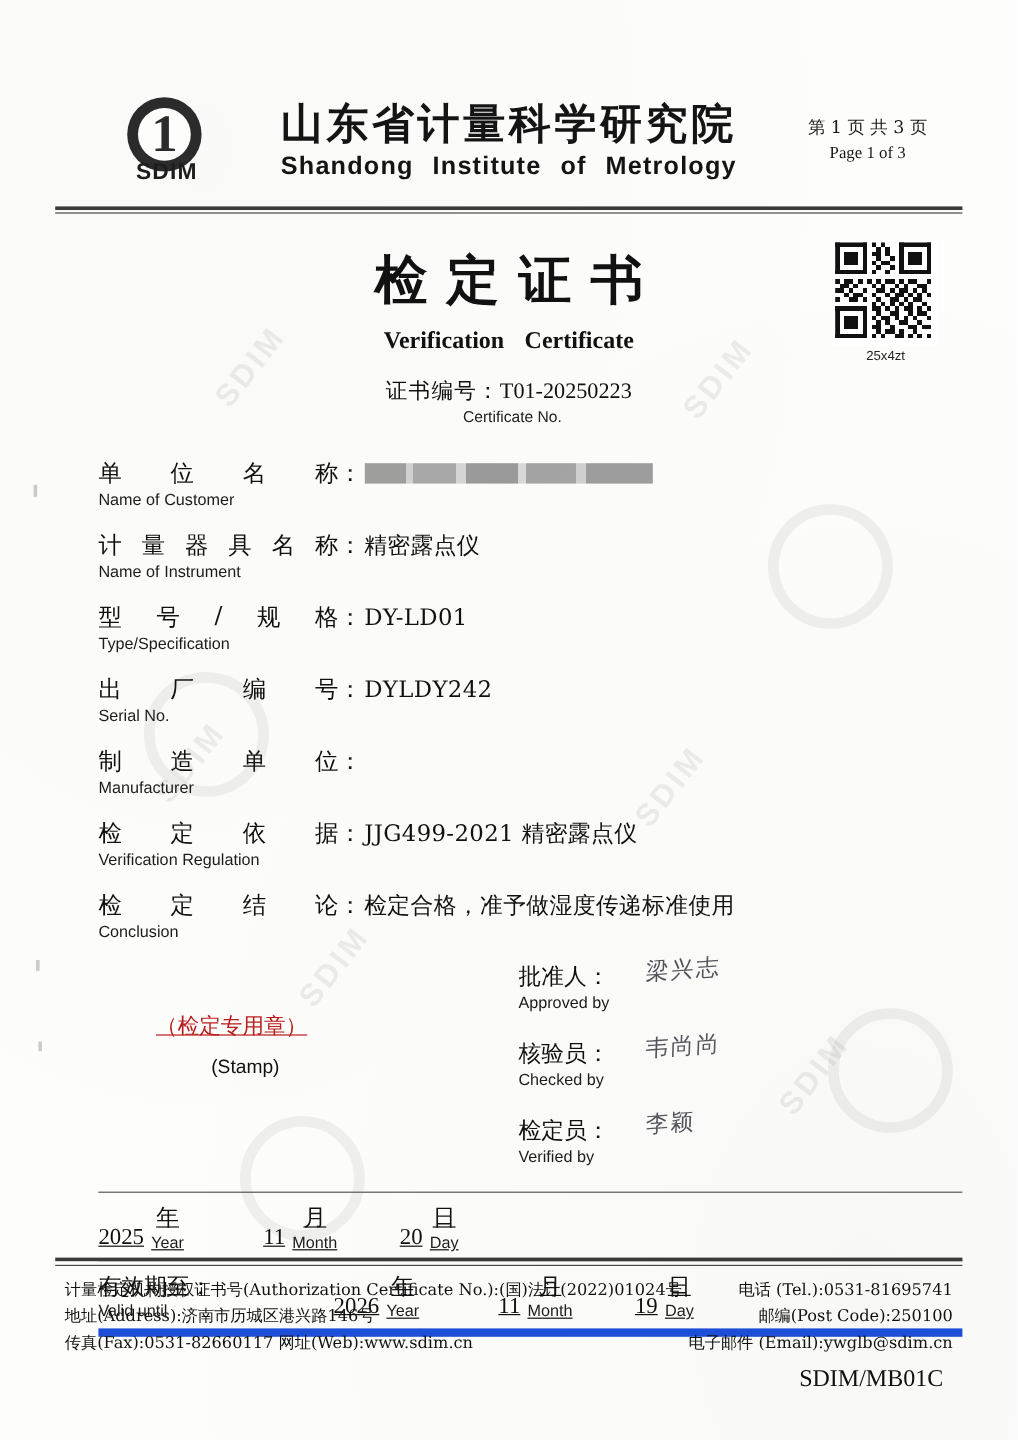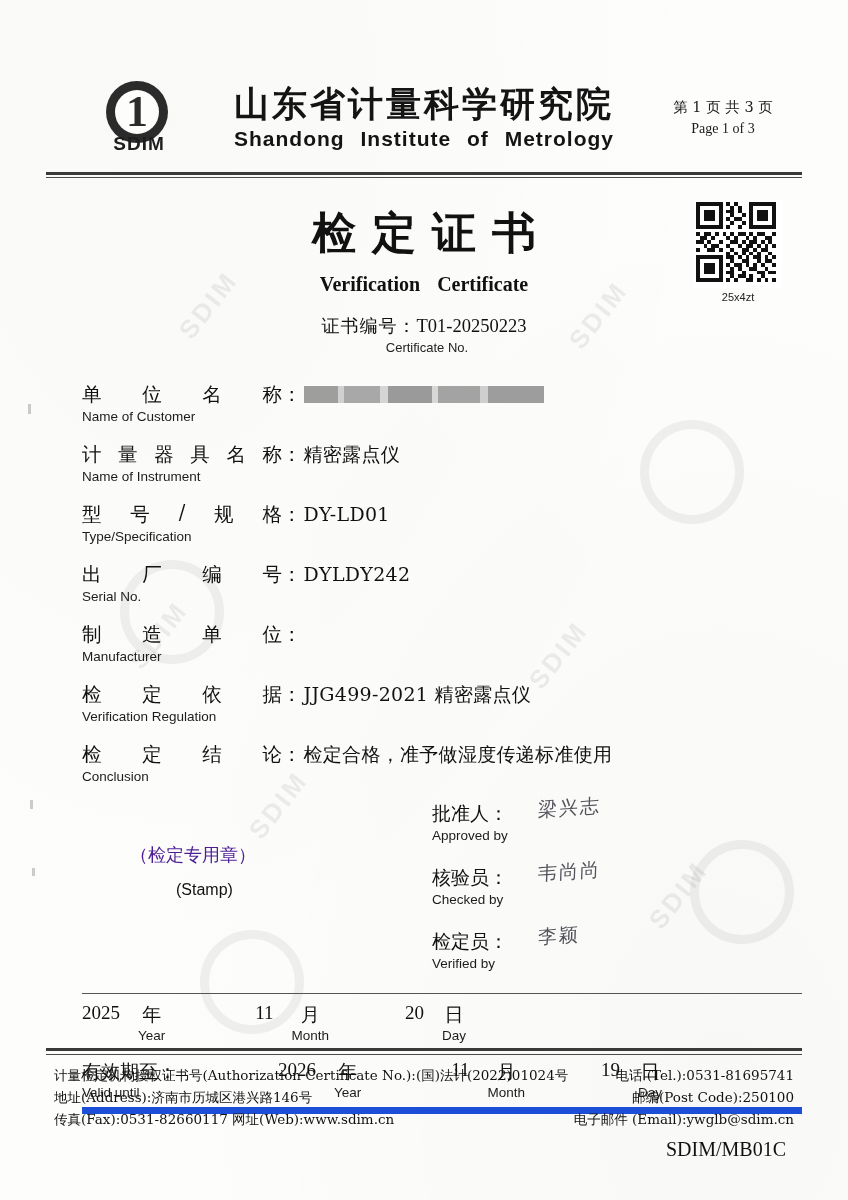--- a/index.html
+++ b/index.html
@@ -263,21 +263,22 @@
     margin-top: 14px;
     height: 186px;
     padding-left: 36px;
   }
   .stamp-label {
     position: absolute;
     left: 84px;
     top: 42px;
     font-family: "DejaVu Serif", serif;
     font-size: 18px;
-    color: #4c1d95;
+    color: #b91c1c;
+    text-decoration: underline;
   }
   .stamp-en {
     position: absolute;
     left: 130px;
     top: 80px;
     font-family: Liberation Sans, sans-serif;
     font-size: 16px;
     color: #111;
   }
   .sig-list {
@@ -329,22 +330,23 @@
     font-size: 19px;
     color: #111;
   }
   .dr-en {
     font-family: "Liberation Sans", sans-serif;
     font-size: 13.5px;
     color: #1c1c1c;
   }
   .dr-cell {
     display: flex;
-    align-items: flex-start;
-    gap: 18px;
+    align-items: flex-end;
+    gap: 6px;
+    text-decoration: underline;
   }
   .dr-num {
     font-family: "Liberation Serif", serif;
     font-size: 19px;
     color: #111;
   }
   .dr-unit {
     text-align: center;
   }
   .dr-unit .cn {

